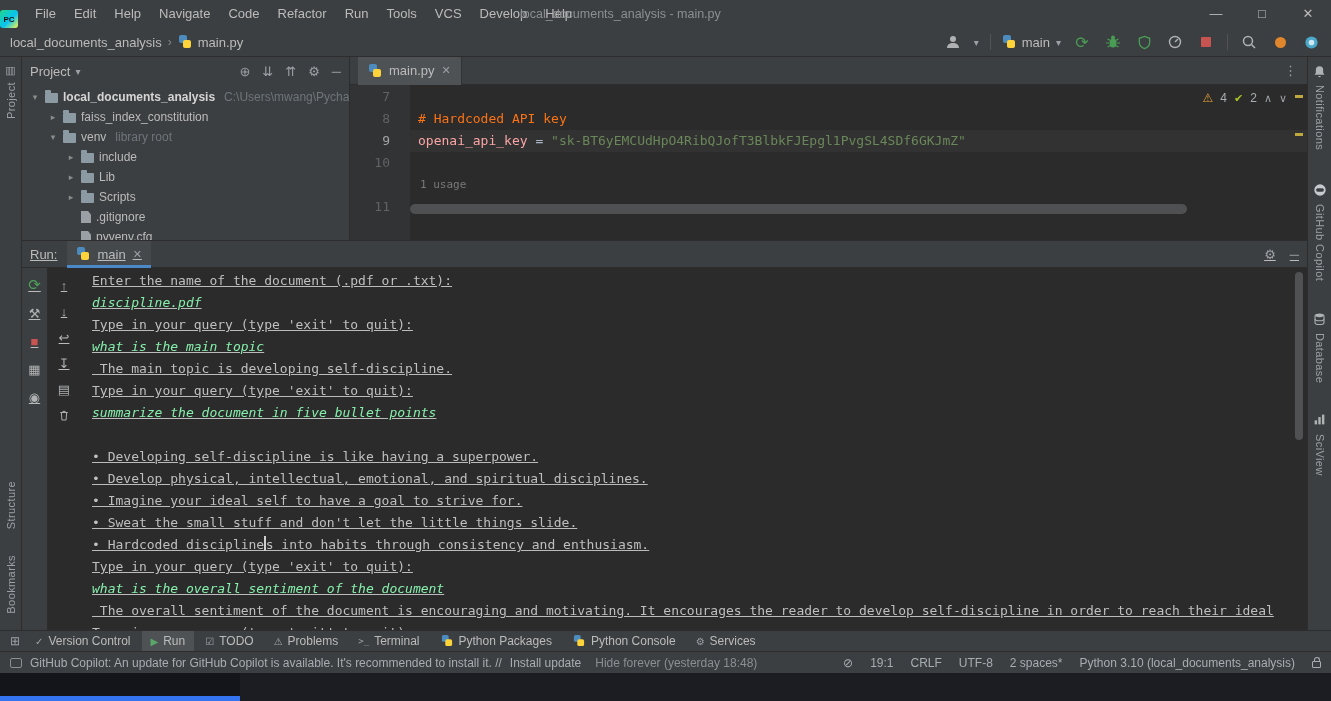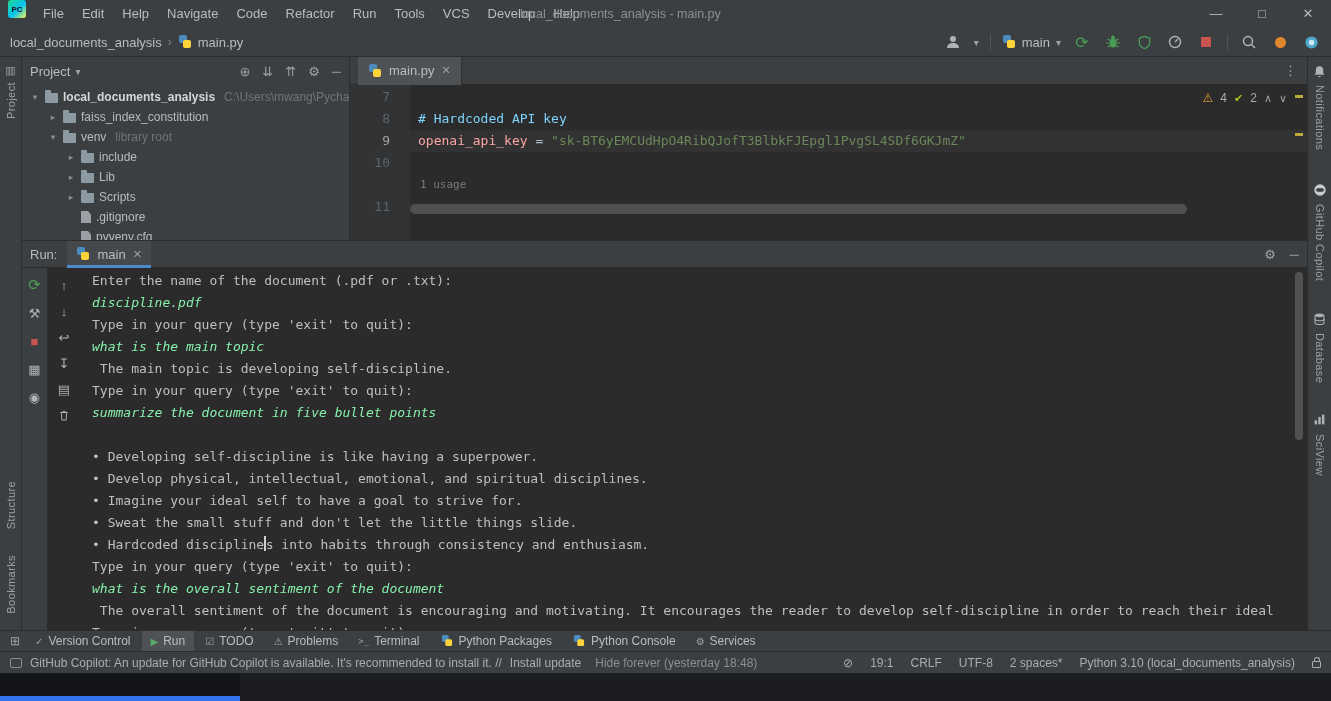--- a/index.html
+++ b/index.html
@@ -1,21 +1,21 @@
 <!DOCTYPE html>
 <html><head>
 <meta charset="utf-8">
 <style>
   * { margin:0; padding:0; box-sizing:border-box; }
   html,body { width:1331px; height:701px; overflow:hidden; }
   body { background:#2B2B2B; font-family:"Liberation Sans",sans-serif; font-size:13px; color:#BBBBBB; }
   .app { display:flex; flex-direction:column; width:1331px; height:701px; }
 
   
-  .titlebar { position:relative; height:28px; background:#3C3F41; display:flex; align-items:flex-start; padding-left:8px; flex:none; }
+  .titlebar { position:relative; height:28px; background:#3C3F41; display:flex; align-items:flex-end; flex:none; }
   .app-badge { width:18px; height:18px; border-radius:3px; background:linear-gradient(135deg,#21D789,#07C3F2 55%,#FCF84A); color:#101012; font-size:8px; font-weight:bold; display:flex; align-items:center; justify-content:center; margin-right:8px; }
   .menus { display:flex; }
   .menus span { padding:0 9px; line-height:28px; font-size:13px; color:#BBBBBB; cursor:default; }
   .win-title { position:absolute; left:520px; top:0; line-height:28px; color:#8C8F92; font-size:12.5px; }
   .win-controls { margin-left:auto; display:flex; height:28px; }
   .win-controls span { width:46px; text-align:center; line-height:28px; color:#BBBBBB; font-size:13px; }
 
   
   .navbar { height:29px; background:#3C3F41; border-bottom:1px solid #2D2D2D; display:flex; align-items:center; padding:0 10px; flex:none; }
   .crumbs { display:flex; align-items:center; gap:6px; }
@@ -67,31 +67,31 @@
   .tclose { color:#9DA0A6; font-size:11px; }
   .tab-sp { flex:1; }
   .more { color:#9DA0A6; padding:0 10px; }
   .code-wrap { flex:1; display:flex; min-height:0; position:relative; overflow:hidden; }
   .gutter { width:60px; background:#313335; color:#606366; font-family:"DejaVu Sans Mono",monospace; font-size:13px; text-align:right; padding-top:1px; flex:none; }
   .gr { height:22px; line-height:22px; padding-right:20px; }
   .gr.cur { color:#A4A4A4; }
   .codecol { flex:1; position:relative; font-family:"DejaVu Sans Mono",monospace; font-size:13px; color:#A9B7C6; padding-top:1px; min-width:0; }
   .cl { height:22px; line-height:22px; padding-left:8px; white-space:pre; position:relative; z-index:1; }
   .cl.caret-line { background:#323232; }
-  .tok-com { color:#7dd3fc; } .tok-var { color:#fca5a5; } .tok-str { color:#6A8759; }
+  .tok-com { color:#f97316; } .tok-var { color:#fca5a5; } .tok-str { color:#6A8759; }
   .tok-kw { color:#CC7832; } .tok-fn { color:#FFC66B; }
   .inlay { color:#787878; font-size:11px; line-height:22px; height:22px; padding-left:10px; }
   .hscroll { position:absolute; left:0; top:119px; height:10px; width:calc(100% - 120px); background:rgba(140,143,145,.38); border-radius:5px; z-index:0; }
   .insp { position:absolute; top:6px; right:20px; display:flex; align-items:center; gap:7px; font-size:12px; color:#A8ADB2; z-index:2; }
   .warn-g { color:#F0A732; font-size:12px; } .ok-g { color:#A8C023; font-size:11px; }
   .chv { color:#9DA0A6; font-size:11px; }
   .tick { position:absolute; right:4px; width:8px; height:3px; background:#BFA93F; z-index:2; }
 
   
-  .runpanel { flex:1; display:flex; flex-direction:column; min-height:0; border-top:1px solid #2D2D2D; background:#2B2B2B; }
+  .runpanel { flex:1; display:flex; flex-direction:column; min-height:0; border-top:1px solid #2D2D2D; background:#2B2B2B;text-decoration:underline; }
   .run-head { height:27px; background:#3C3F41; border-bottom:1px solid #2D2D2D; display:flex; align-items:center; padding:0 8px; gap:10px; flex:none; }
   .rtab { height:27px; display:flex; align-items:center; gap:7px; padding:0 9px; background:#46494B; box-shadow:inset 0 -3px 0 #4A88C7; color:#BBBBBB; }
   .rh-right { margin-left:auto; display:flex; gap:14px; color:#9DA0A6; }
   .run-body { flex:1; display:flex; min-height:0; }
   .rt1 { width:26px; background:#3C3F41; border-right:1px solid #2D2D2D; display:flex; flex-direction:column; align-items:center; padding-top:9px; gap:12px; flex:none; }
   .rt2 { width:32px; display:flex; flex-direction:column; align-items:center; padding-top:9px; gap:10px; flex:none; }
   .rico { width:16px; height:16px; display:flex; align-items:center; justify-content:center; color:#AFB1B3; font-size:13px; }
   .console { flex:1; position:relative; padding-top:2px; font-family:"DejaVu Sans Mono",monospace; font-size:13px; line-height:22px; color:#BFBFBF; overflow:hidden; min-width:0; }
   .cline { min-height:22px; padding-left:12px; white-space:pre; }
   .cline.in { color:#86efac; font-style:italic; }

